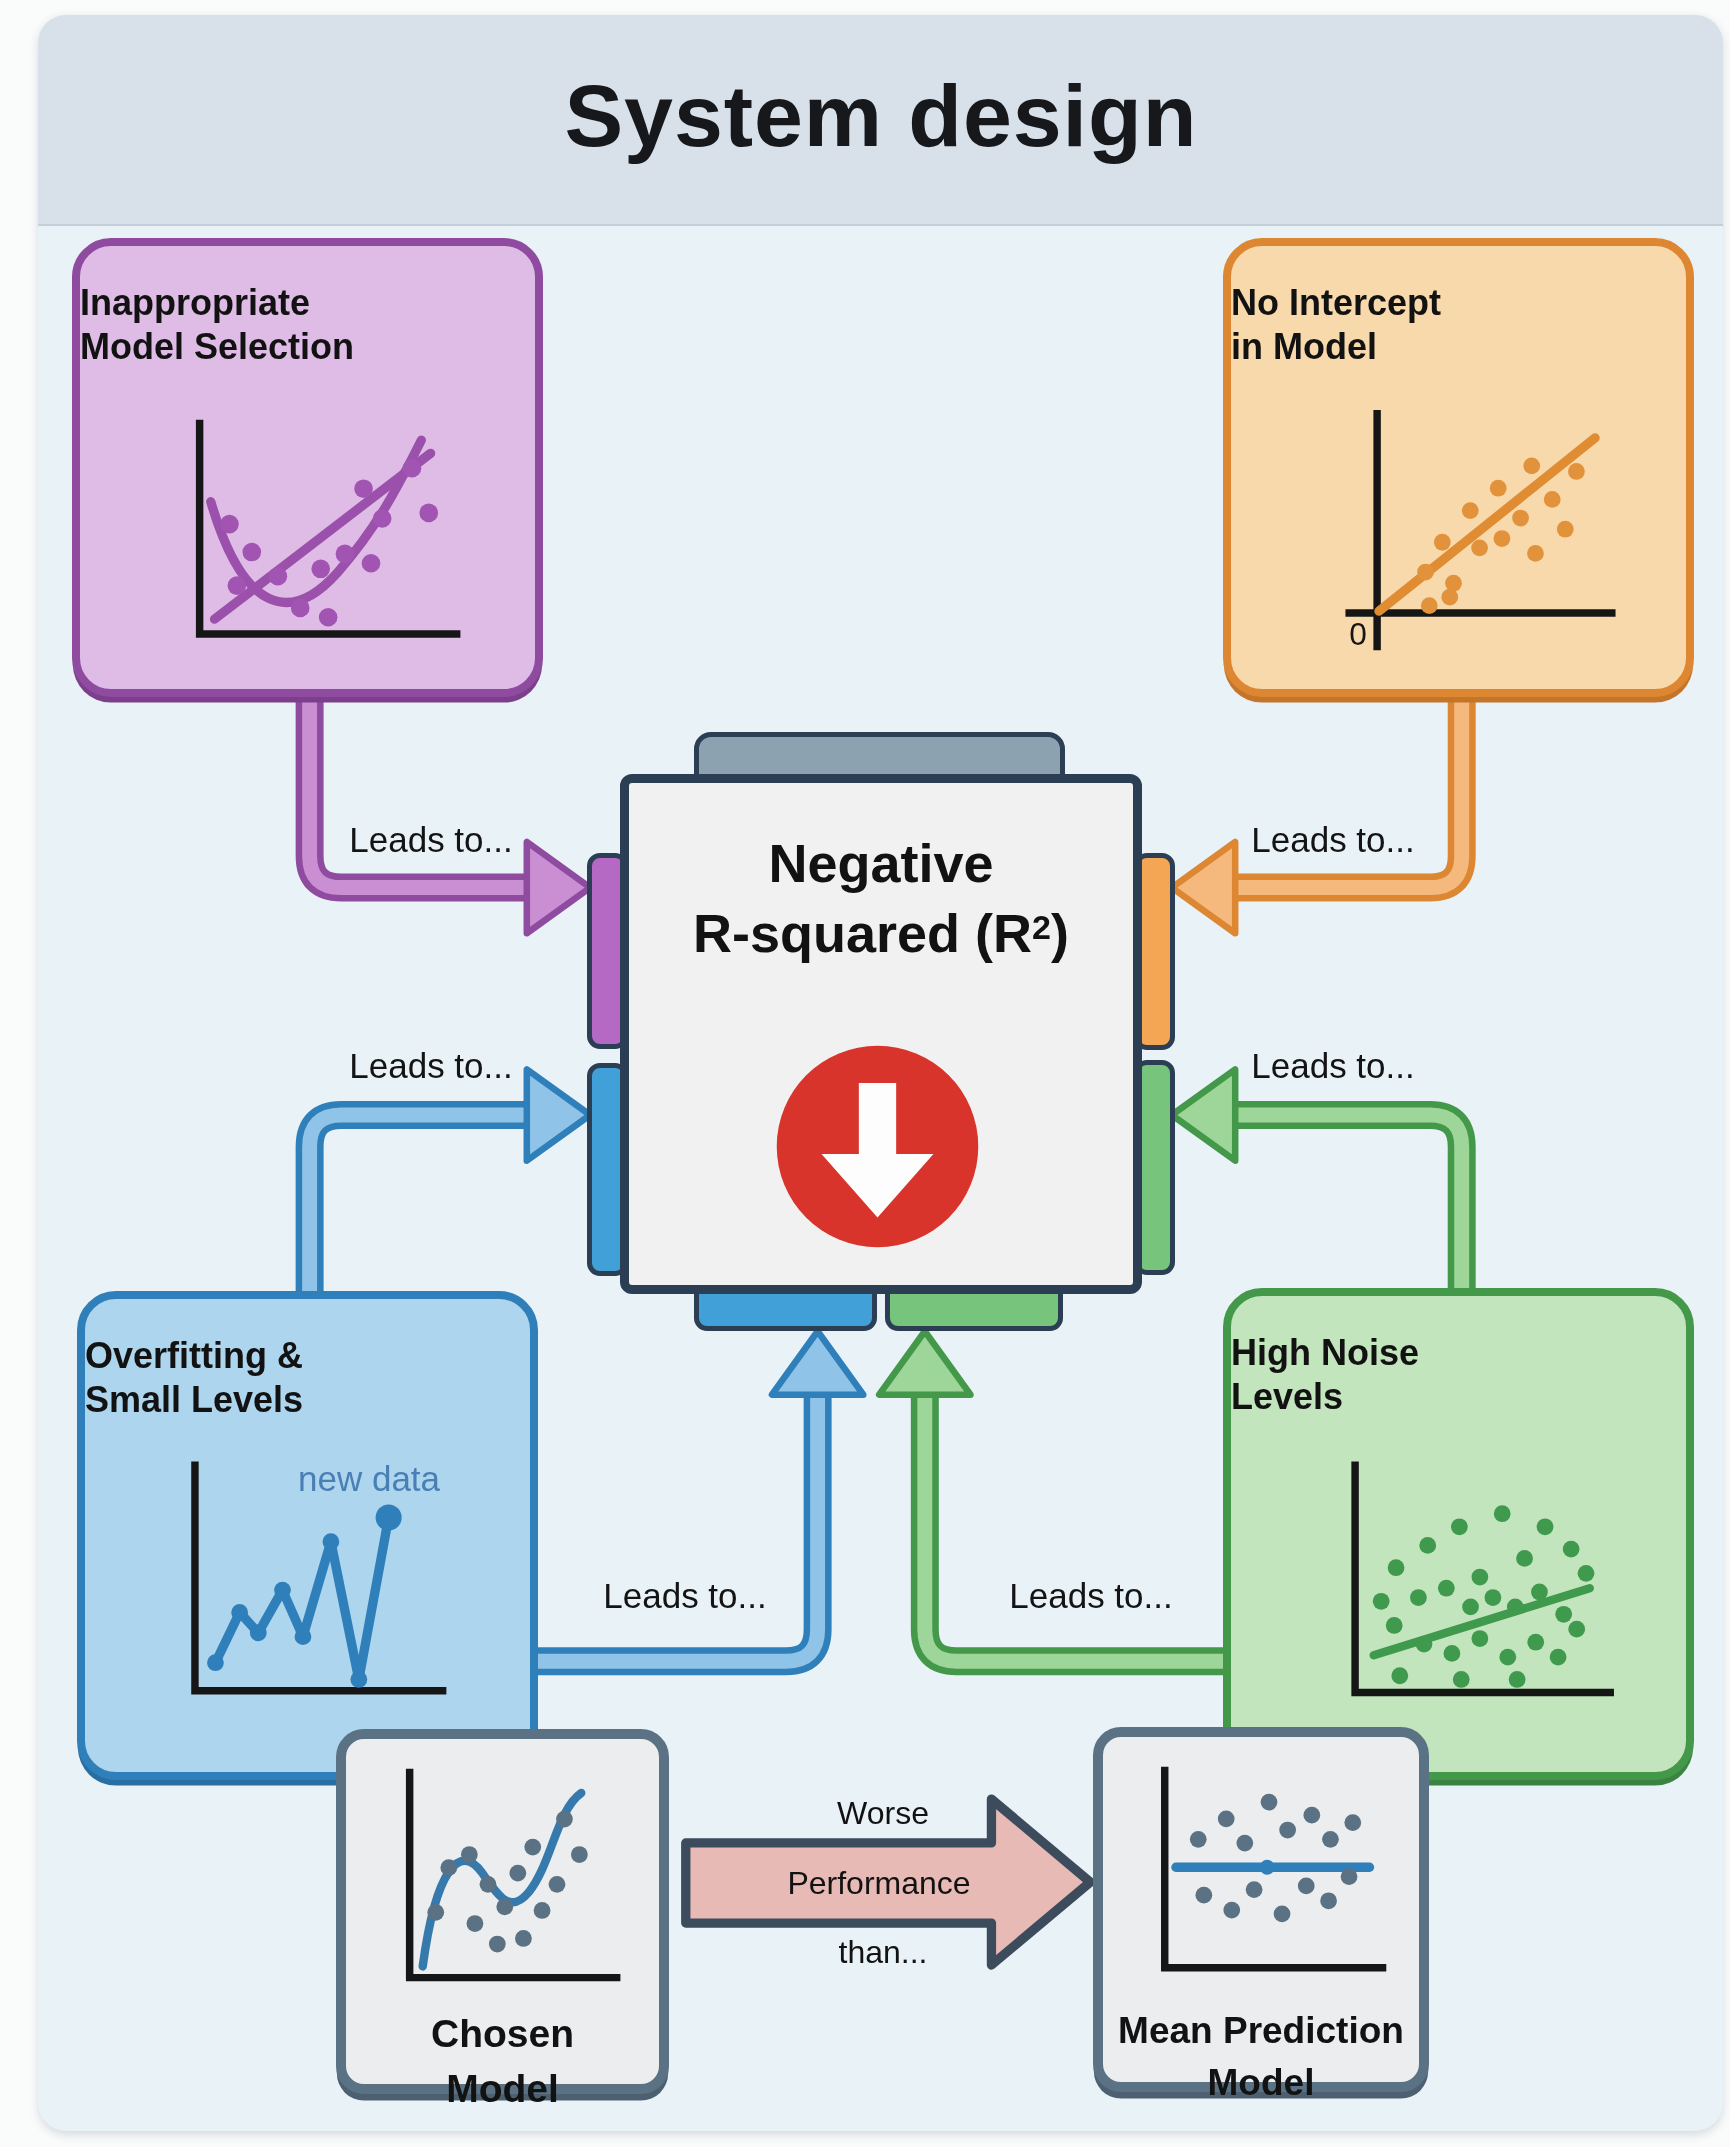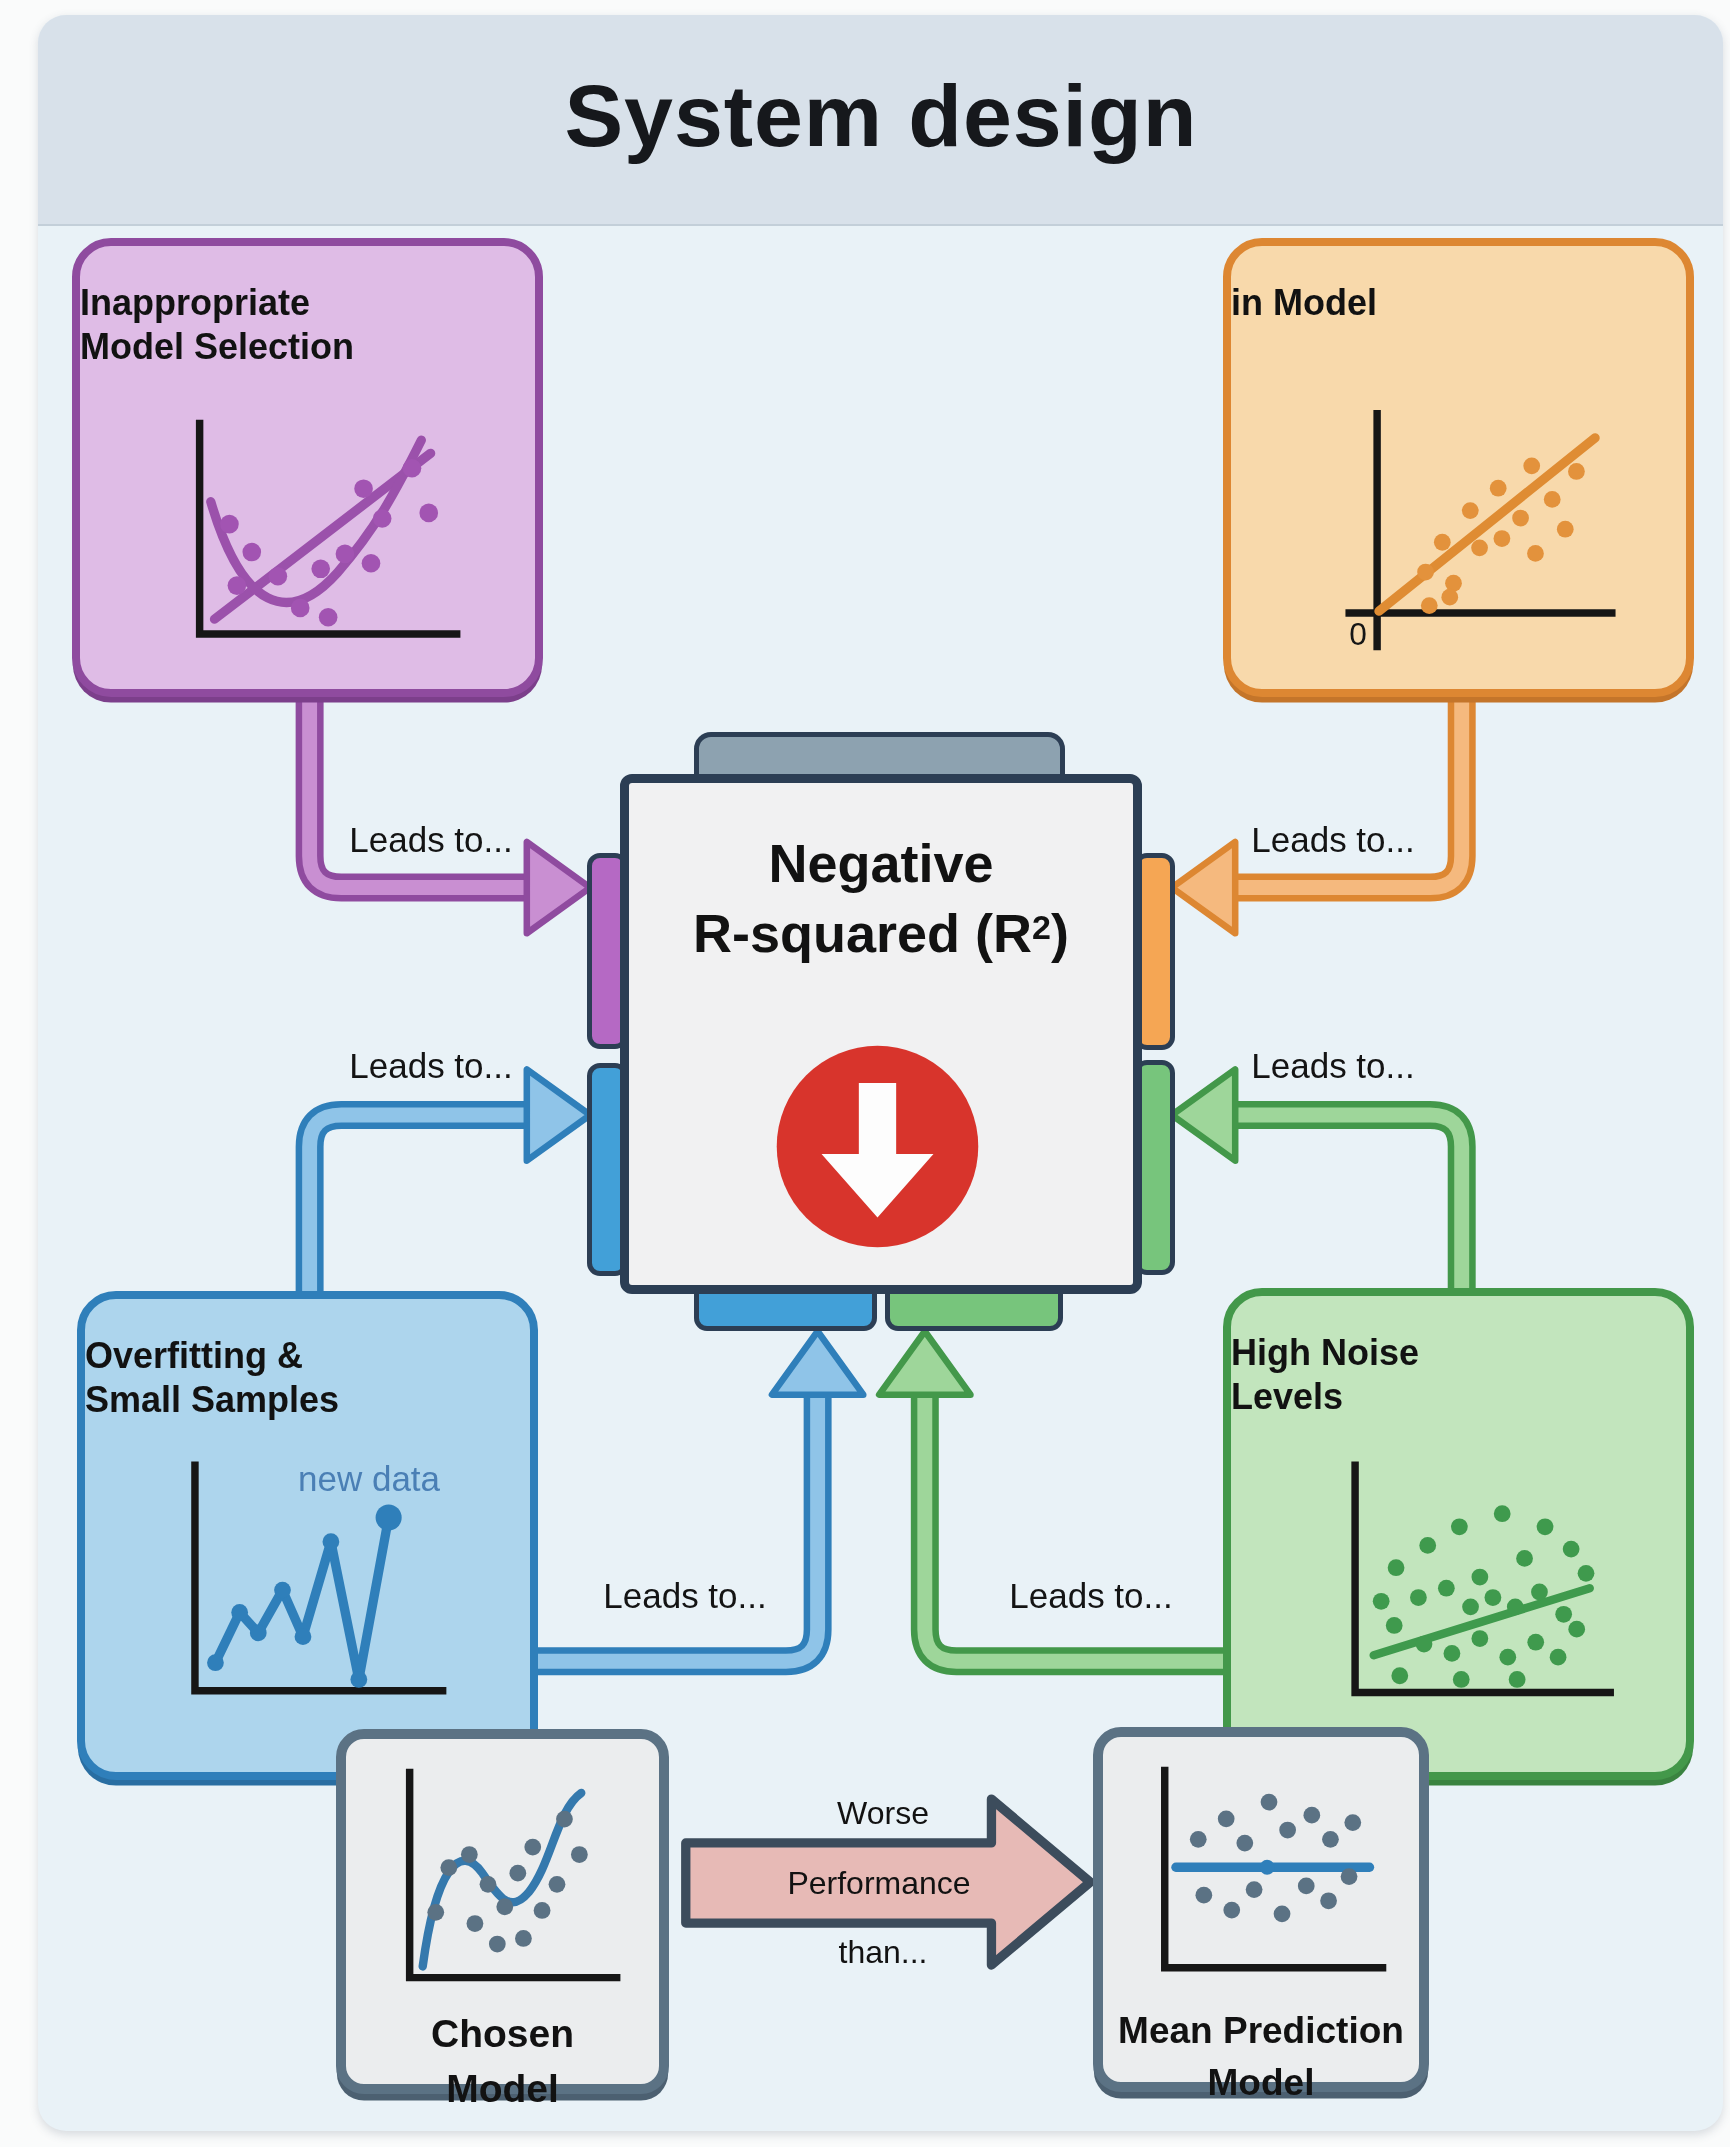--- a/index.html
+++ b/index.html
@@ -127,20 +127,21 @@
        <circle cx="216" cy="110" r="10"></circle>
           <circle cx="196" cy="78" r="10"></circle>
           <circle cx="248" cy="56" r="10"></circle>
        <circle cx="266" cy="104" r="10"></circle>
      </g>
    </svg>
  </div>
 
  <div class="node orange-node">
    <div class="node-title">
+     <div>No Intercept</div>
      <div>in Model</div>
    </div>
    <svg class="mini" style="left:107px;top:160px;width:285px;height:252px" viewBox="0 0 306 270">
      <path d="M42,8 V258" fill="none" stroke="#161616" stroke-width="8" stroke-linecap="square"></path>
      <path d="M12,222 H294" fill="none" stroke="#161616" stroke-width="8" stroke-linecap="square"></path>
      <path d="M44,220 L276,34" fill="none" stroke="#df8c33" stroke-width="10" stroke-linecap="round"></path>
      <g fill="#e3923c">
        <circle cx="94" cy="178" r="9"></circle>
           <circle cx="112" cy="146" r="9"></circle>
           <circle cx="124" cy="190" r="9"></circle>
@@ -157,21 +158,21 @@
           <circle cx="120" cy="205" r="9"></circle>
           <circle cx="98" cy="214" r="9"></circle>
      </g>
      <text x="12" y="256" font-size="34" fill="#161616">0</text>
    </svg>
  </div>
 
  <div class="node blue-node">
    <div class="node-title">
      <div>Overfitting &amp;</div>
-     <div>Small Samples</div>
+     <div>Small Levels</div>
    </div>
    <div class="annotation" style="left:213px;top:160px">new data</div>
    <svg class="mini" style="left:93px;top:157px;width:276px;height:257px" viewBox="0 0 296 276">
      <path d="M18,10 V252 H284" fill="none" stroke="#161616" stroke-width="8" stroke-linecap="square"></path>
      <polyline points="40,222 66,168 86,190 112,144 134,194 164,92 194,240 226,66" fill="none" stroke="#2f7fba" stroke-width="10" stroke-linejoin="round" stroke-linecap="round"></polyline>
      <g fill="#2f7fba">
        <circle cx="40" cy="222" r="9"></circle>
           <circle cx="66" cy="168" r="9"></circle>
           <circle cx="86" cy="190" r="9"></circle>
        <circle cx="112" cy="144" r="9"></circle>

